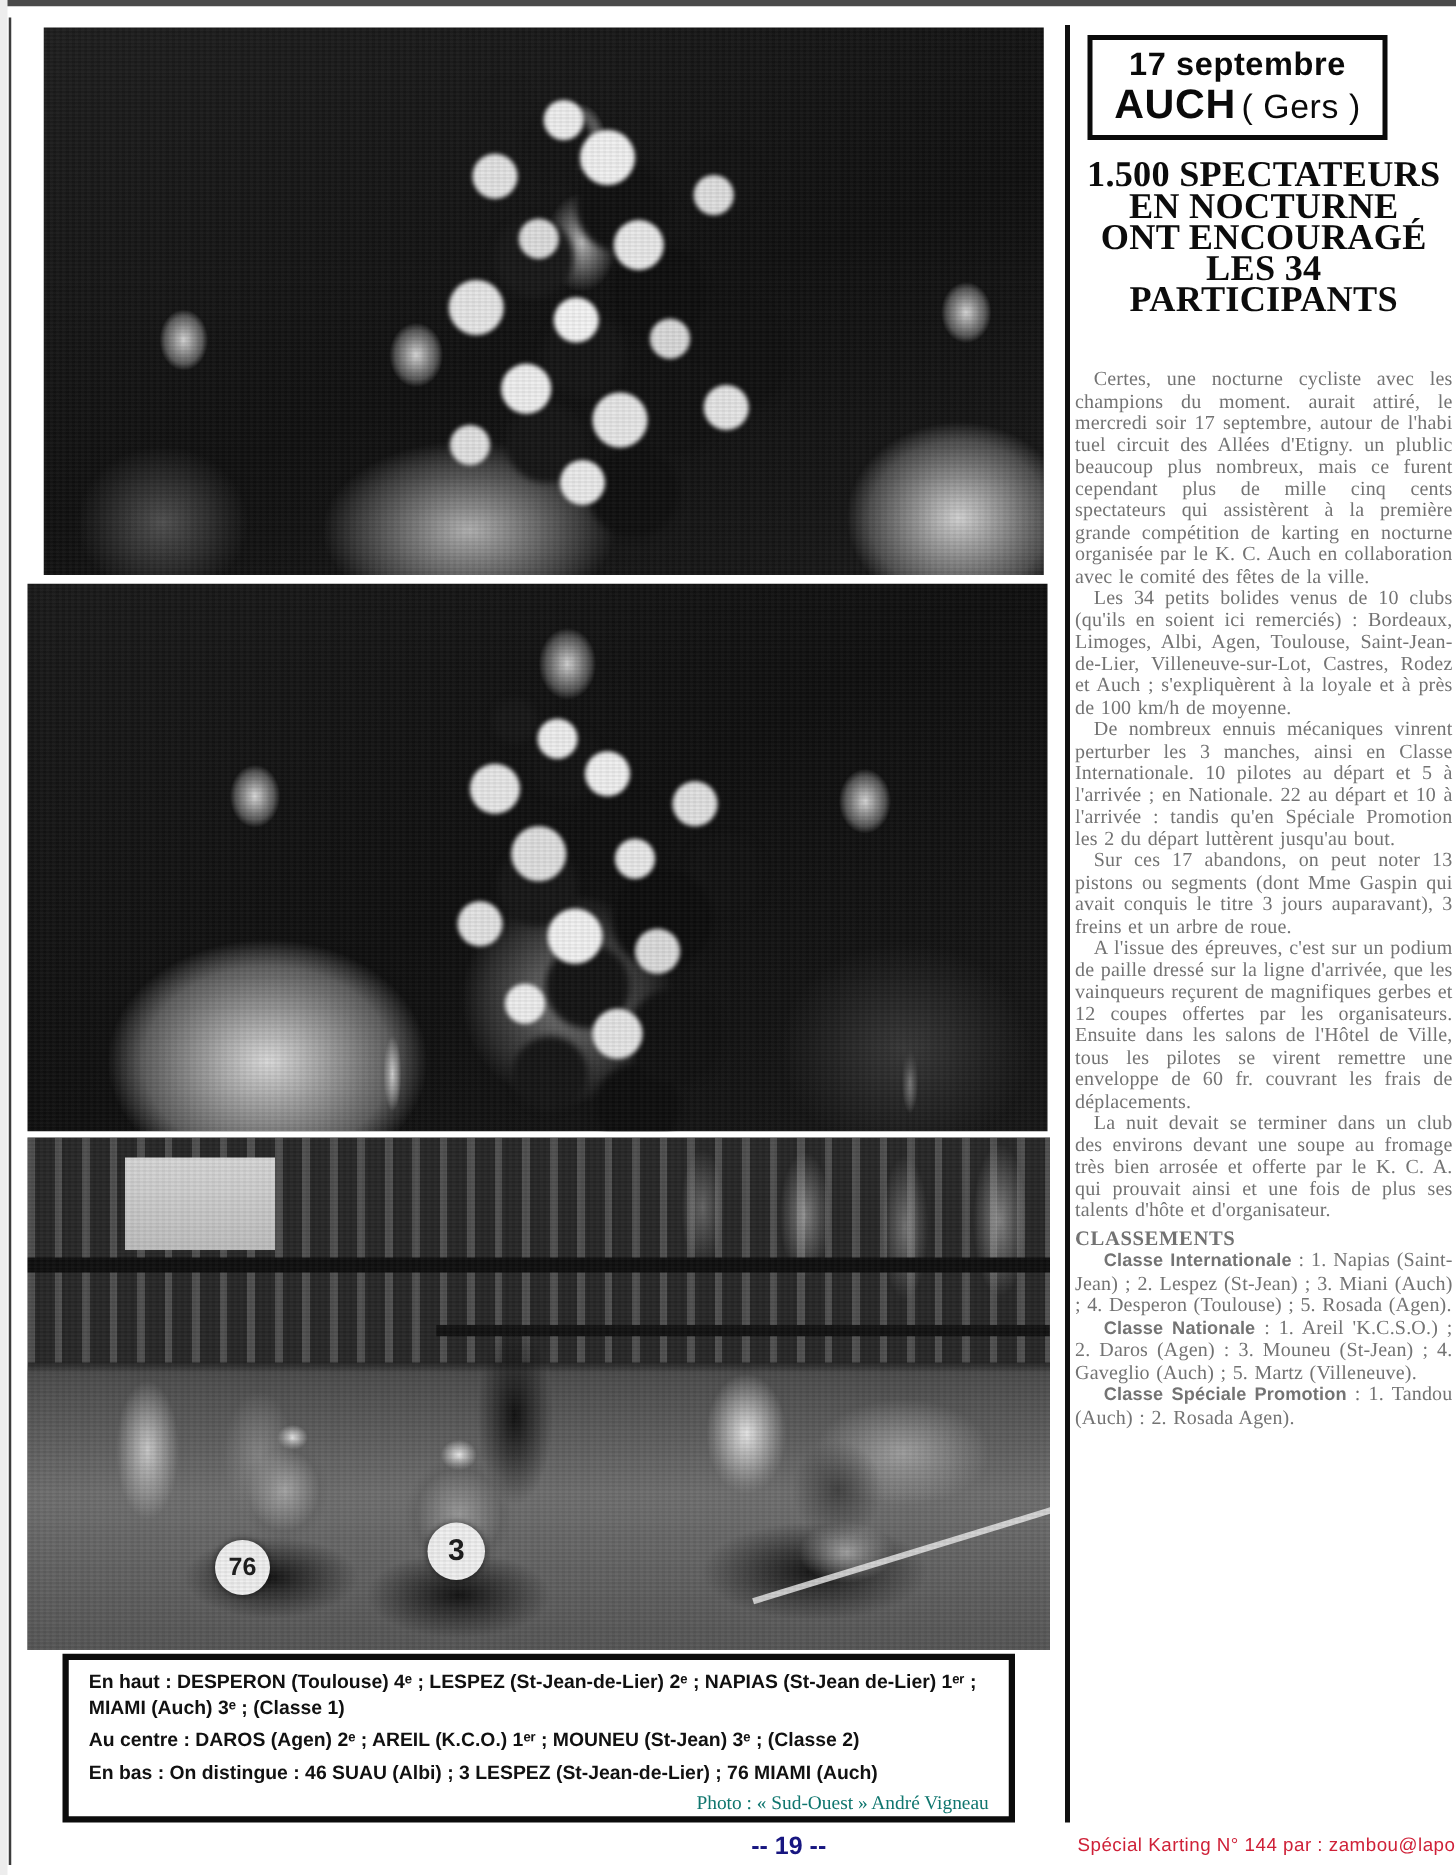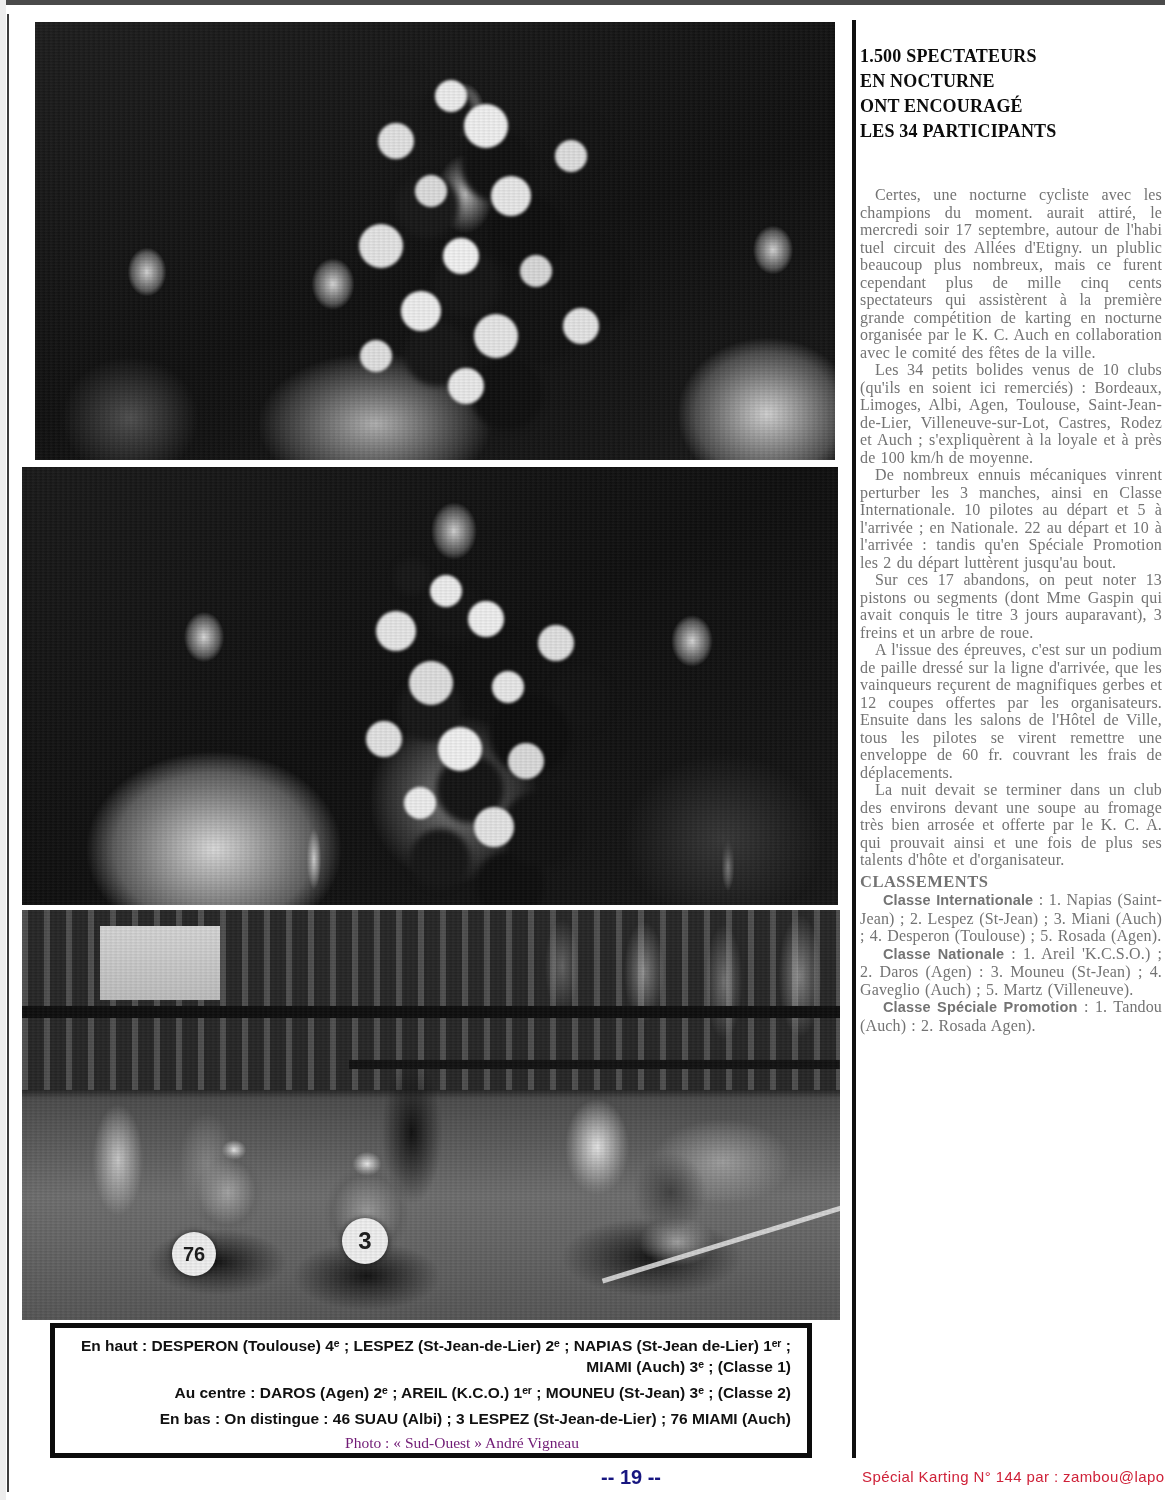--- a/index.html
+++ b/index.html
@@ -101,33 +101,33 @@
   .disc-3{left:320px;top:308px;width:46px;height:46px;font-size:24px;line-height:46px;}
   .grain{position:absolute;inset:0;background:
     repeating-linear-gradient(0deg,rgba(255,255,255,.025) 0 1px,rgba(0,0,0,.05) 2px 3px),
     repeating-linear-gradient(90deg,rgba(255,255,255,.02) 0 2px,rgba(0,0,0,.03) 3px 5px);}
 
   
   .caption-box{position:absolute;left:50px;top:1323px;width:762px;height:135px;
     box-sizing:border-box;border:5px solid #0c0c0c;background:#ffffff;
     padding:7px 16px 2px;}
   .cap-line{font-family:"Liberation Sans",sans-serif;font-weight:bold;font-size:15.5px;
-    line-height:21px;text-align:right;color:#111111;margin:0 0 5px;}
-  .cap-credit{font-family:"Liberation Serif",serif;font-size:15.5px;color:#701a75;
-    text-align:center;padding-left:62px;margin:1px 0 0;}
+    line-height:21px;text-align:left;color:#111111;margin:0 0 5px;}
+  .cap-credit{font-family:"Liberation Serif",serif;font-size:15.5px;color:#0f766e;
+    text-align:right;padding-left:62px;margin:1px 0 0;}
 
   
   .rightcol{position:absolute;left:860px;top:28px;width:302px;}
   .hdr-box{box-sizing:border-box;margin-left:10px;width:240px;border:4px solid #0b0b0b;
     padding:4px 2px 7px;text-align:center;font-family:"Liberation Sans",sans-serif;color:#0a0a0a;}
   .hdr-date{font-weight:bold;font-size:26px;line-height:30px;letter-spacing:.5px;}
   .hdr-city{font-weight:bold;font-size:33px;line-height:34px;letter-spacing:.5px;}
   .hdr-region{font-weight:400;font-size:27px;letter-spacing:.5px;}
-  .headline{margin-top:16px;text-align:left;font-family:"Liberation Serif",serif;
-    font-weight:bold;font-size:18px;line-height:25px;color:#0c0c0c;letter-spacing:.2px;}
+  .headline{margin-top:16px;text-align:center;font-family:"Liberation Serif",serif;
+    font-weight:bold;font-size:29px;line-height:25px;color:#0c0c0c;letter-spacing:.2px;}
   .article{margin-top:42px;font-size:16px;line-height:17.5px;text-align:justify;
     color:#737373;word-spacing:1px;letter-spacing:.15px;}
   .article p{margin:0;text-indent:15px;}
   .classements-title{margin:4px 0 1px;text-align:left;font-weight:bold;font-size:16.5px;
     letter-spacing:.5px;}
   .cls p{margin:0;text-indent:13px;}
   .cls-label{font-family:"Liberation Sans",sans-serif;font-weight:bold;font-size:14.5px;margin-left:10px;}
 
   
   .footer-red{position:absolute;left:862px;top:1468px;width:303px;
@@ -174,20 +174,27 @@
   </div>
 
   <div class="caption-box">
     <p class="cap-line">En haut : DESPERON (Toulouse) 4ᵉ ; LESPEZ (St-Jean-de-Lier) 2ᵉ ; NAPIAS (St-Jean de-Lier) 1ᵉʳ ; MIAMI (Auch) 3ᵉ ; (Classe 1)</p>
     <p class="cap-line">Au centre : DAROS (Agen) 2ᵉ ; AREIL (K.C.O.) 1ᵉʳ ; MOUNEU (St-Jean) 3ᵉ ; (Classe 2)</p>
     <p class="cap-line">En bas : On distingue : 46 SUAU (Albi) ; 3 LESPEZ (St-Jean-de-Lier) ; 76 MIAMI (Auch)</p>
     <p class="cap-credit">Photo : « Sud-Ouest » André Vigneau</p>
   </div>
 
   <div class="rightcol">
+    <div class="hdr-box">
+      <div class="hdr-date">17 septembre</div>
+      <div class="hdr-city-line">
+        <span class="hdr-city">AUCH</span>
+        <span class="hdr-region">( Gers )</span>
+      </div>
+    </div>
 
     <div class="headline">
       <div>1.500 SPECTATEURS</div>
       <div>EN NOCTURNE</div>
       <div>ONT ENCOURAGÉ</div>
       <div>LES 34 PARTICIPANTS</div>
     </div>
 
     <div class="article">
       <p>Certes, une nocturne cycliste avec les champions du moment. aurait attiré, le mercredi soir 17 septembre, autour de l'habi tuel circuit des Allées d'Etigny. un plublic beaucoup plus nombreux, mais ce furent cependant plus de mille cinq cents spectateurs qui assistèrent à la première grande compétition de karting en nocturne organisée par le K. C. Auch en collaboration avec le comité des fêtes de la ville.</p>

